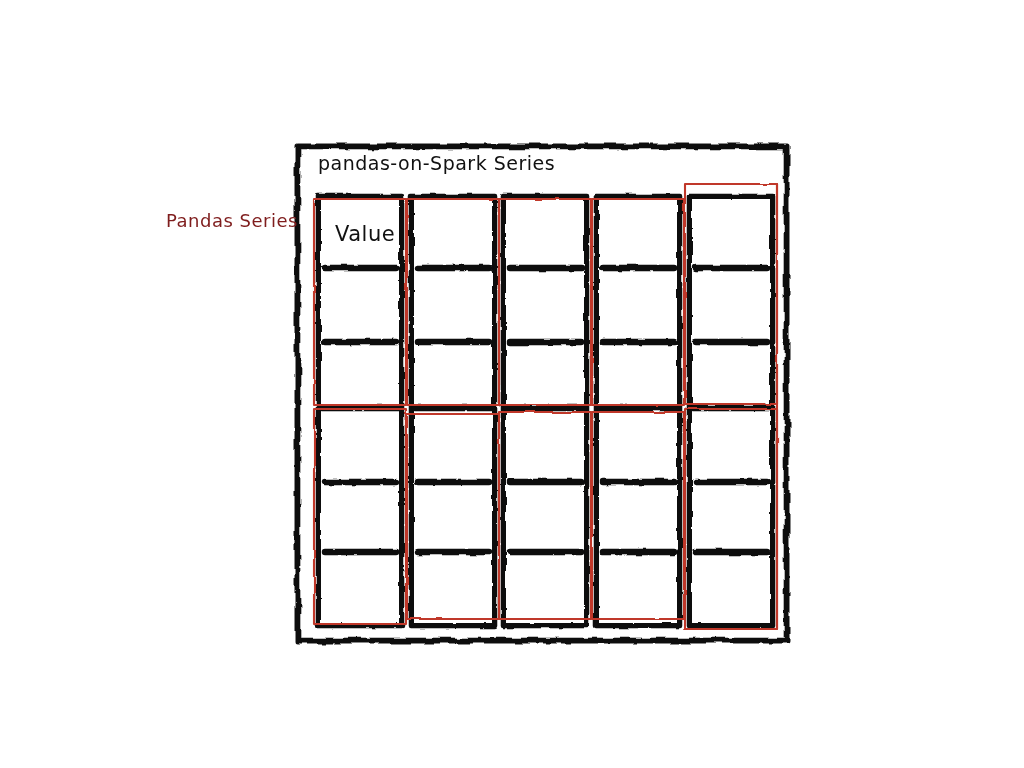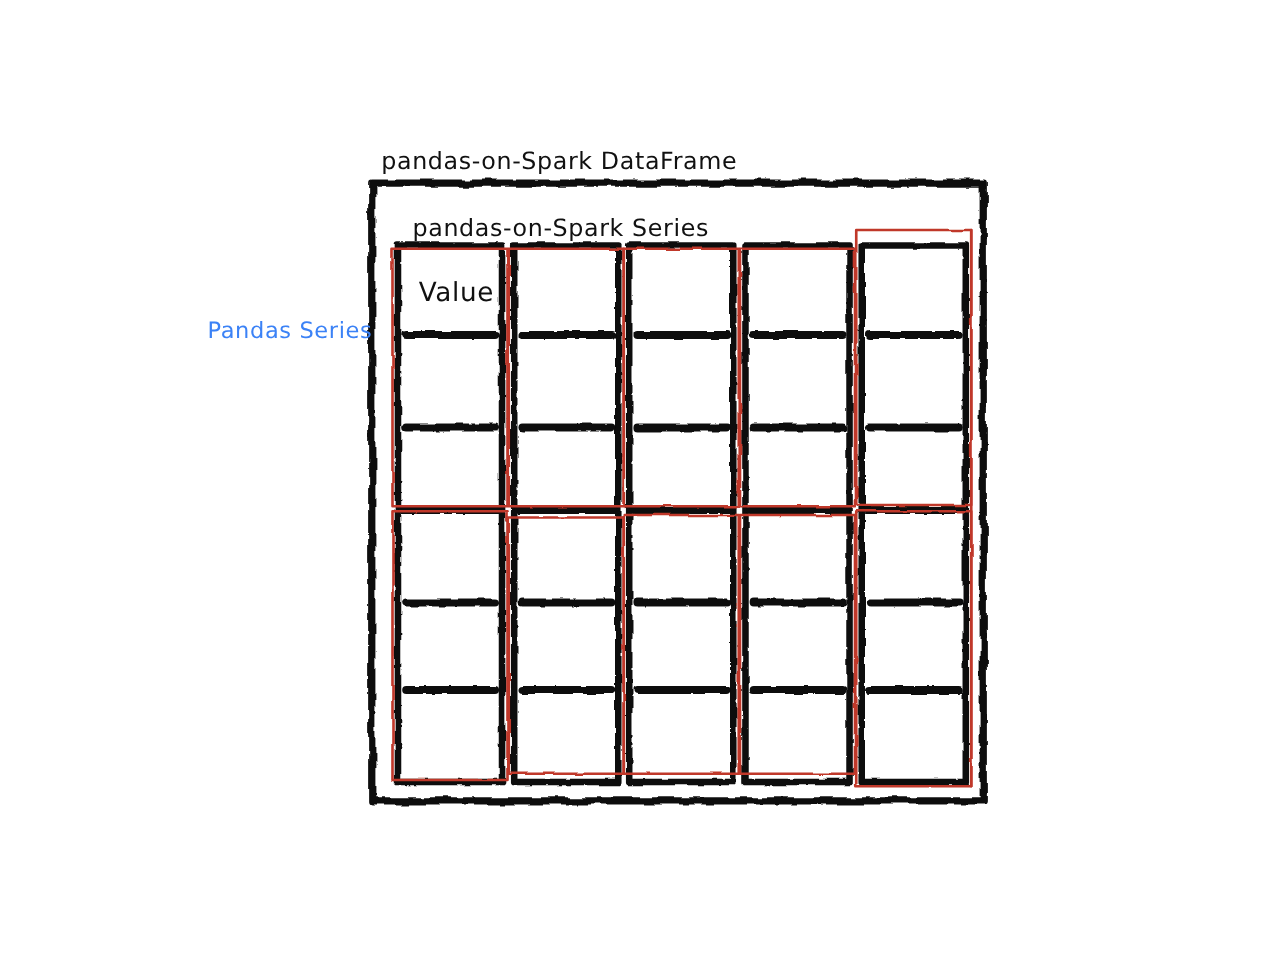--- a/index.html
+++ b/index.html
@@ -31,30 +31,28 @@
     letter-spacing: 0.5px;
     color: #111111;
   }
   .label.df {
     left: 305px;
     top: 118px;
     font-size: 19px;
   }
   .label.series {
     left: 318px;
-    top: 172px;
+    top: 152px;
     font-size: 19px;
-    margin-left: 12px;
   }
   .label.pandas {
     left: 166px;
     top: 210px;
     font-size: 18px;
-    color: #3b82f6;
-    margin-top: 44px;
+    color: #7f1d1d;
   }
   .label.value {
     left: 335px;
     top: 222px;
     font-size: 21px;
     color: #111111;
   }
 
   svg.rough {
     position: absolute;
@@ -160,21 +158,20 @@
       <rect class="rr" x="592" y="199" width="92" height="206"></rect>
       <rect class="rr" x="592" y="412" width="92" height="207"></rect>
 
       <rect class="rr" x="685" y="184" width="92" height="220"></rect>
       <rect class="rr" x="685" y="409" width="92" height="220"></rect>
 
       <line class="rr" x1="777" y1="184" x2="777" y2="629"></line>
     </g>
   </svg>
 
-  <div class="label df">pandas-on-Spark DataFrame</div>
 
   <div class="label series">pandas-on-Spark Series</div>
 
   <div class="label pandas">Pandas Series</div>
 
   <div class="label value">Value</div>
 
 </div>
 
 </body></html>

